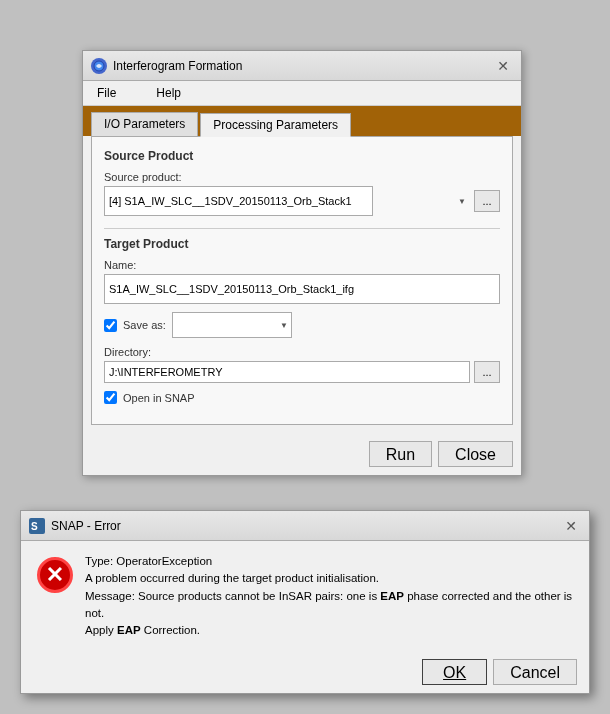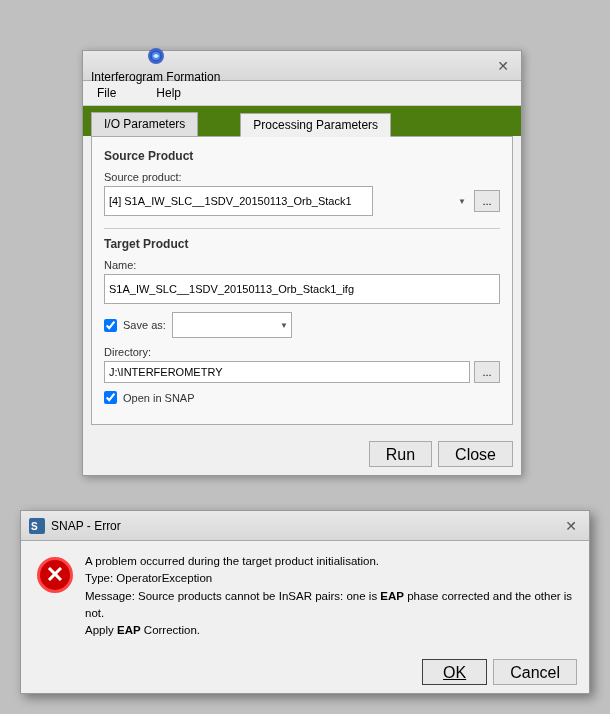--- a/index.html
+++ b/index.html
@@ -34,21 +34,20 @@
       display: flex;
       align-items: center;
       justify-content: space-between;
       height: 30px;
     }
 
     .title-bar-left {
       display: flex;
       align-items: center;
       gap: 6px;
-      flex-direction: column;
     }
 
     .title-bar-icon {
       width: 16px;
       height: 16px;
       background: #4466cc;
       border-radius: 50%;
       display: flex;
       align-items: center;
       justify-content: center;
@@ -86,22 +85,21 @@
     .menu-item {
       padding: 2px 6px;
       cursor: pointer;
       font-size: 12px;
     }
 
     
     .tabs-container {
       display: flex;
       padding: 6px 8px 0;
-      background: #4d7c0f;
-      gap: 40px;
+      background: #a16207;
     }
 
     .tab {
       padding: 4px 12px;
       border: 1px solid #aaa;
       border-bottom: none;
       cursor: pointer;
       font-size: 12px;
       background: #e0e0e0;
       margin-right: 2px;
@@ -425,22 +423,22 @@
         <text x="2" y="12" font-size="10" fill="white" font-weight="bold">S</text>
       </svg>
       <span class="title-text">SNAP - Error</span>
     </div>
     <button class="close-btn">✕</button>
   </div>
 
   <div class="error-content">
     <div class="error-icon">✕</div>
     <div class="error-message">
+      <div>Type: OperatorException</div>
       <div>A problem occurred during the target product initialisation.</div>
-      <div>Type: OperatorException</div>
       <div>Message: Source products cannot be InSAR pairs: one is <strong>EAP</strong> phase corrected and the other is not.</div>
       <div>Apply <strong>EAP</strong> Correction.</div>
     </div>
   </div>
 
   <div class="error-btn-bar">
     <button class="action-btn" style="padding: 4px 20px; border: 1px solid #404040; text-decoration: underline;">OK</button>
     <button class="action-btn">Cancel</button>
   </div>
 </div>

